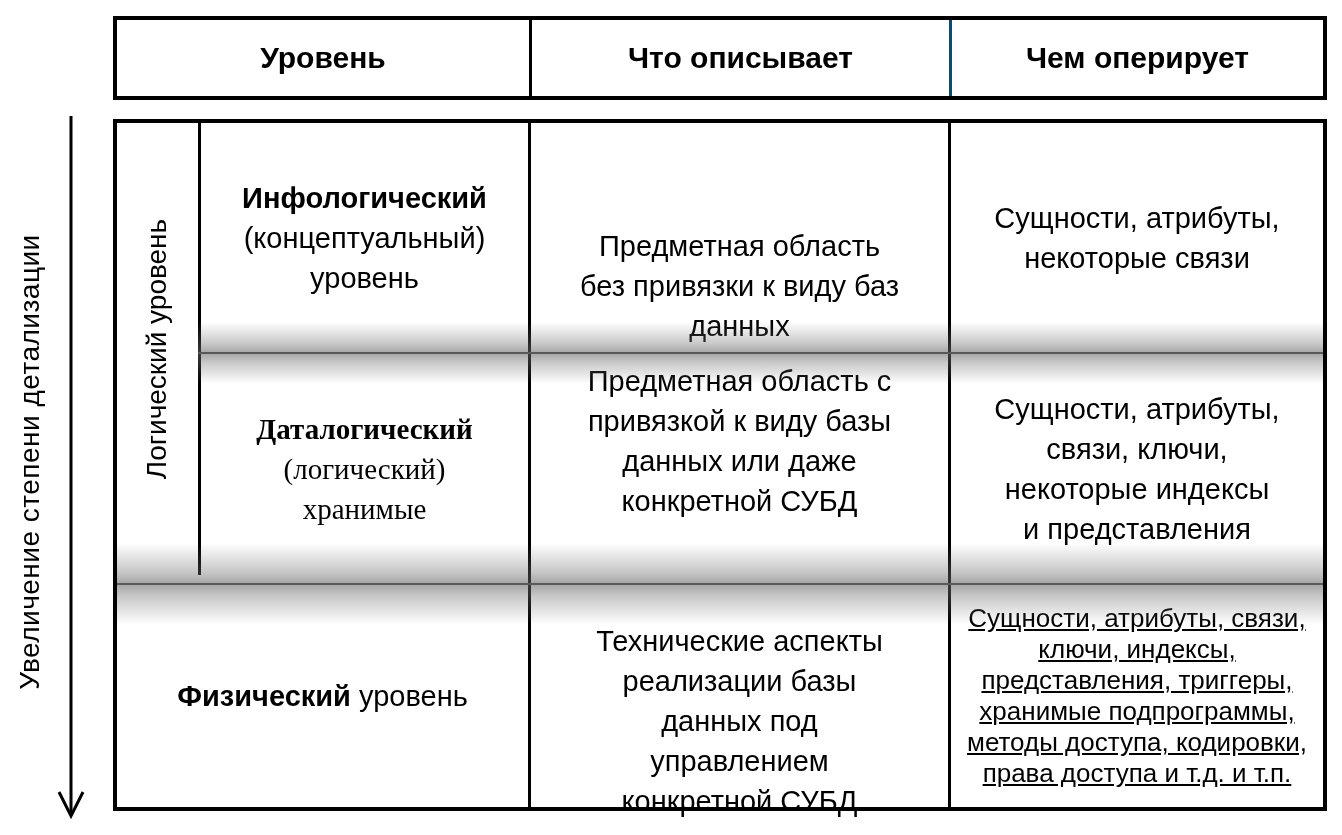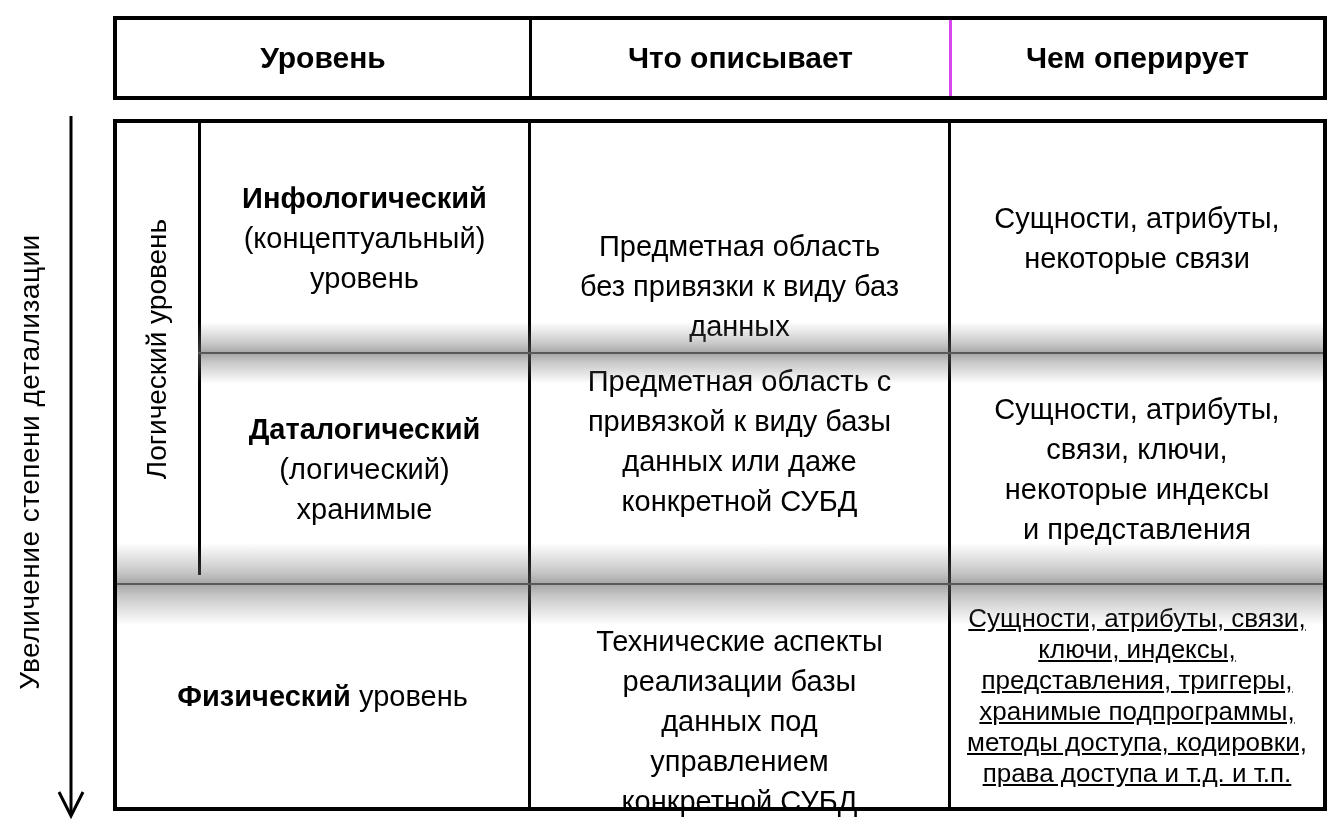--- a/index.html
+++ b/index.html
@@ -11,41 +11,41 @@
               white-space:nowrap;font-size:28px;letter-spacing:.5px;}
   .axis-arrow{position:absolute;left:52px;top:108px;}
 
   
   .hdr{position:absolute;left:113px;top:16px;width:1214px;height:84px;border:4px solid #000;
        box-sizing:border-box;display:flex;}
   .hdr-cell{display:flex;align-items:center;justify-content:center;font-weight:bold;font-size:30px;
             box-sizing:border-box;}
   .hdr-cell.c1{width:412px;}
   .hdr-cell.c2{width:420px;border-left:3px solid #000;}
-  .hdr-cell.c3{flex:1;border-left:3px solid #d946ef;}
+  .hdr-cell.c3{flex:1;border-left:3px solid #0c4a6e;}
 
   
   .main{position:absolute;left:113px;top:119px;width:1214px;height:692px;border:4px solid #000;
         box-sizing:border-box;background:#fff;}
   .vdiv{position:absolute;top:0;width:3px;height:684px;background:#000;}
   .vdiv.a{left:411px;} .vdiv.b{left:831px;}
   .ldiv{position:absolute;left:81px;top:0;width:3px;height:452px;background:#000;}
   .hline{position:absolute;height:2px;background:#4a4a4a;}
   .hline.h1{left:81px;top:229px;width:1125px;}
   .hline.h2{left:0;top:460px;width:1206px;}
 
   .cell{position:absolute;display:flex;flex-direction:column;align-items:center;justify-content:center;
         text-align:center;font-size:29px;line-height:40px;white-space:pre-line;box-sizing:border-box;}
   .b{font-weight:bold;}
   .label-cell{left:0;top:0;width:81px;height:452px;}
   .label-cell .rot{transform:rotate(-90deg);white-space:nowrap;font-size:28px;}
   .r1l{left:84px;top:0;width:327px;height:229px;}
   .r1d{left:414px;top:0;width:417px;height:229px;margin-top:48px;}
   .r1o{left:834px;top:0;width:372px;height:229px;}
-  .r2l{left:84px;top:231px;width:327px;height:229px;}
+  .r2l{left:84px;top:231px;width:327px;height:229px;font-family:Liberation Serif, serif;}
   .r2d{left:414px;top:231px;width:417px;height:173px;}
   .r2o{left:834px;top:231px;width:372px;height:229px;}
   .r3l{left:0;top:462px;width:411px;height:222px;display:block;line-height:222px;white-space:nowrap;}
   .r3d{left:414px;top:462px;width:417px;height:272px;}
   .r3o{left:834px;top:462px;width:372px;height:222px;font-size:26px;line-height:31px;text-decoration:underline;}
 
   
   .band{position:absolute;pointer-events:none;
         background:linear-gradient(to bottom,
           rgba(110,110,110,0) 0%,

